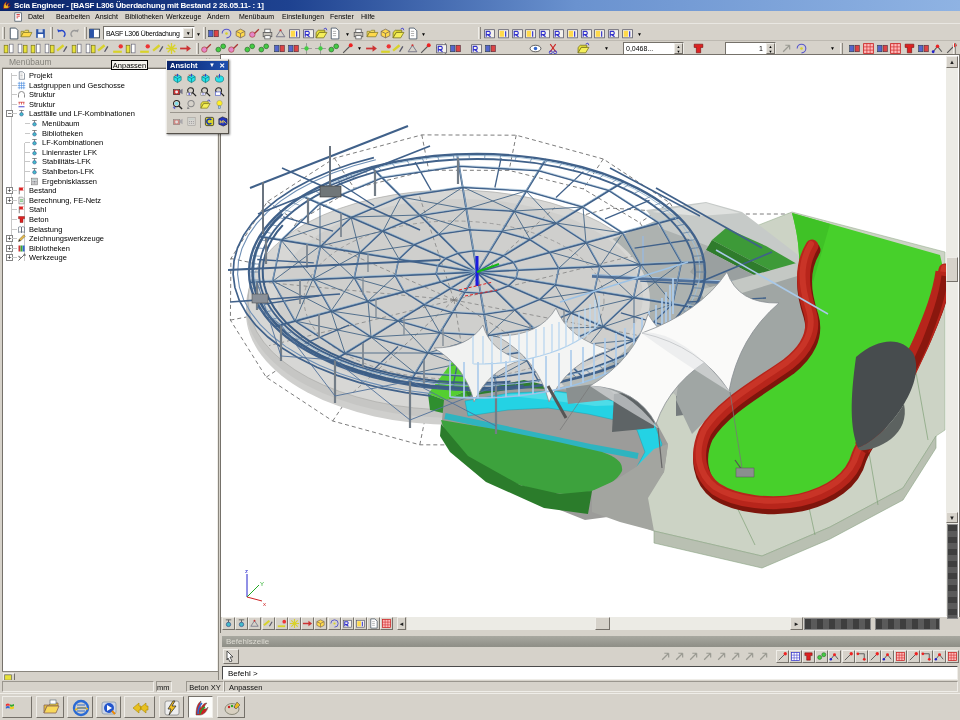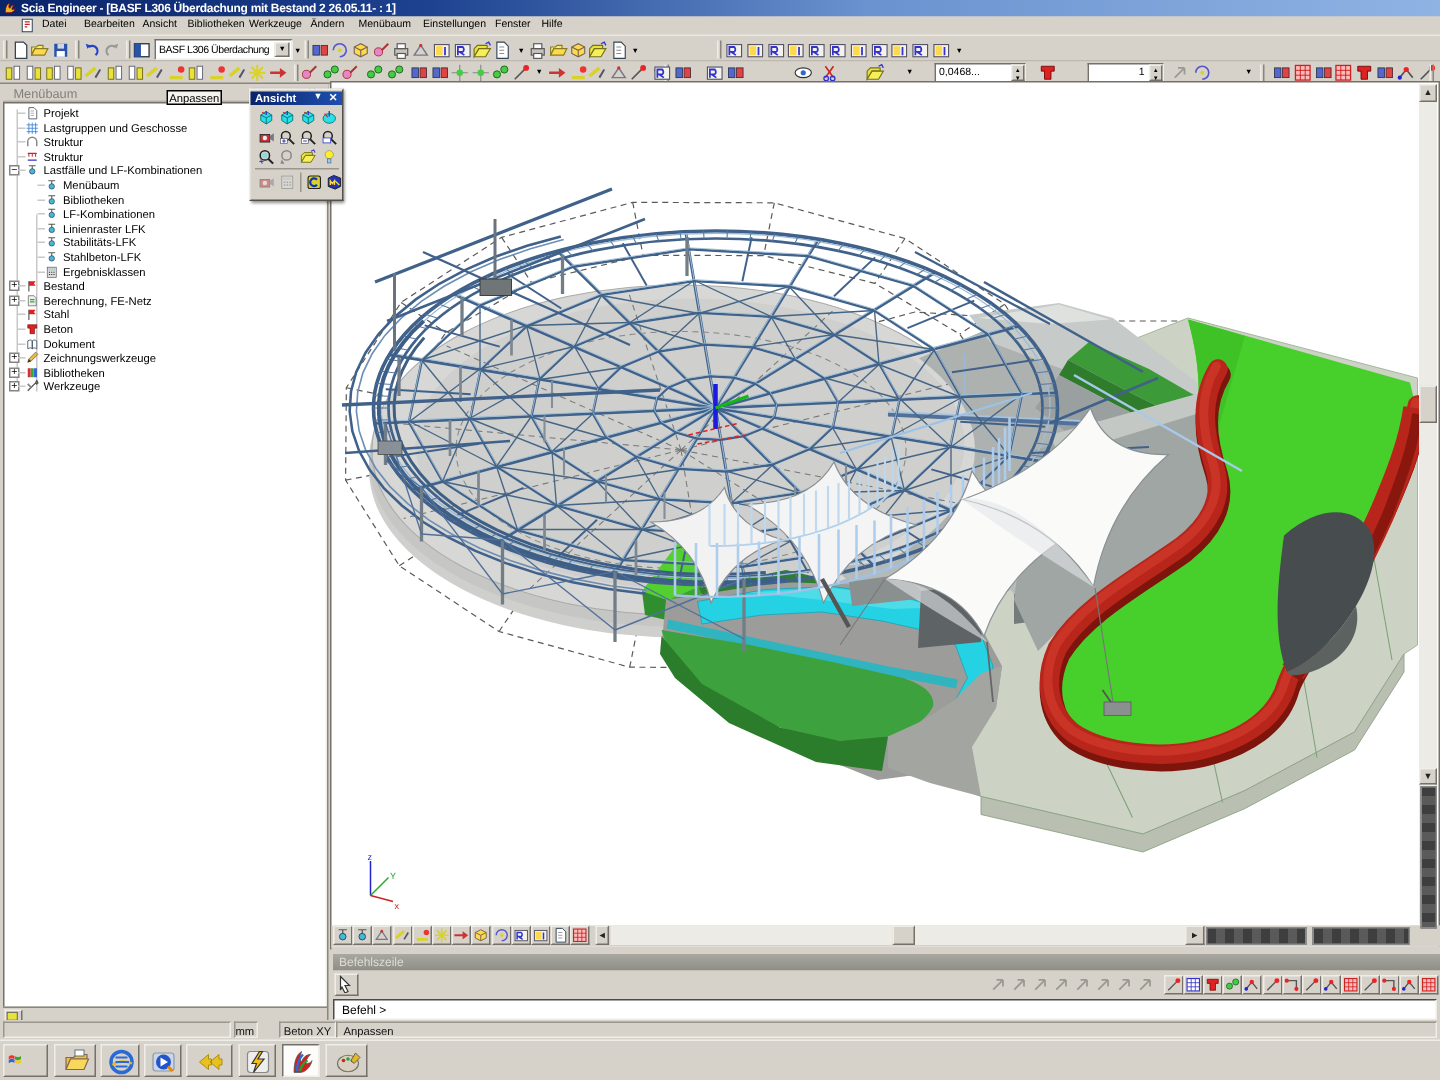--- a/index.html
+++ b/index.html
@@ -684,21 +684,21 @@
     <span class="ti" style="left:27px;top:137.39999999999998px">Stahl</span>
     <div class="abs" style="left:10px;top:141.39999999999998px;width:5px;height:1px;background:#c8c8c8"></div>
     <svg class="abs" style="left:15px;top:146.99999999999997px" width="9" height="9" viewBox="0 0 12 12">
       <path d="M2,2h8v3H8v5H4V5H2z" fill="#d22" stroke="#600" stroke-width="0.5"></path>
     </svg>
     <span class="ti" style="left:27px;top:146.99999999999997px">Beton</span>
     <div class="abs" style="left:10px;top:150.99999999999997px;width:5px;height:1px;background:#c8c8c8"></div>
     <svg class="abs" style="left:15px;top:156.59999999999997px" width="9" height="9" viewBox="0 0 12 12">
       <path d="M2,3c2-1,3-1,4,0v7c-1-1-2-1-4,0zM10,3c-2-1-3-1-4,0v7c1-1,2-1,4,0z" fill="#fff" stroke="#345" stroke-width="0.7"></path>
     </svg>
-    <span class="ti" style="left:27px;top:156.59999999999997px">Dokument</span>
+    <span class="ti" style="left:27px;top:156.59999999999997px">Belastung</span>
     <div class="abs" style="left:10px;top:160.59999999999997px;width:5px;height:1px;background:#c8c8c8"></div>
     <svg class="abs" style="left:15px;top:166.19999999999996px" width="9" height="9" viewBox="0 0 12 12">
       <path d="M2,10l1-3 6-6 2,2-6,6z" fill="#e8b84a" stroke="#553" stroke-width="0.6"></path>
       <path d="M2,10l3-1-2-2z" fill="#333"></path>
     </svg>
     <span class="ti" style="left:27px;top:166.19999999999996px">Zeichnungswerkzeuge</span>
     <div class="texp" style="left:4px;top:167.19999999999996px">+</div>
     <div class="abs" style="left:10px;top:170.19999999999996px;width:5px;height:1px;background:#c8c8c8"></div>
     <svg class="abs" style="left:15px;top:175.79999999999995px" width="9" height="9" viewBox="0 0 12 12">
       <rect x="2" y="2" width="2.6" height="8" fill="#c33"></rect>

